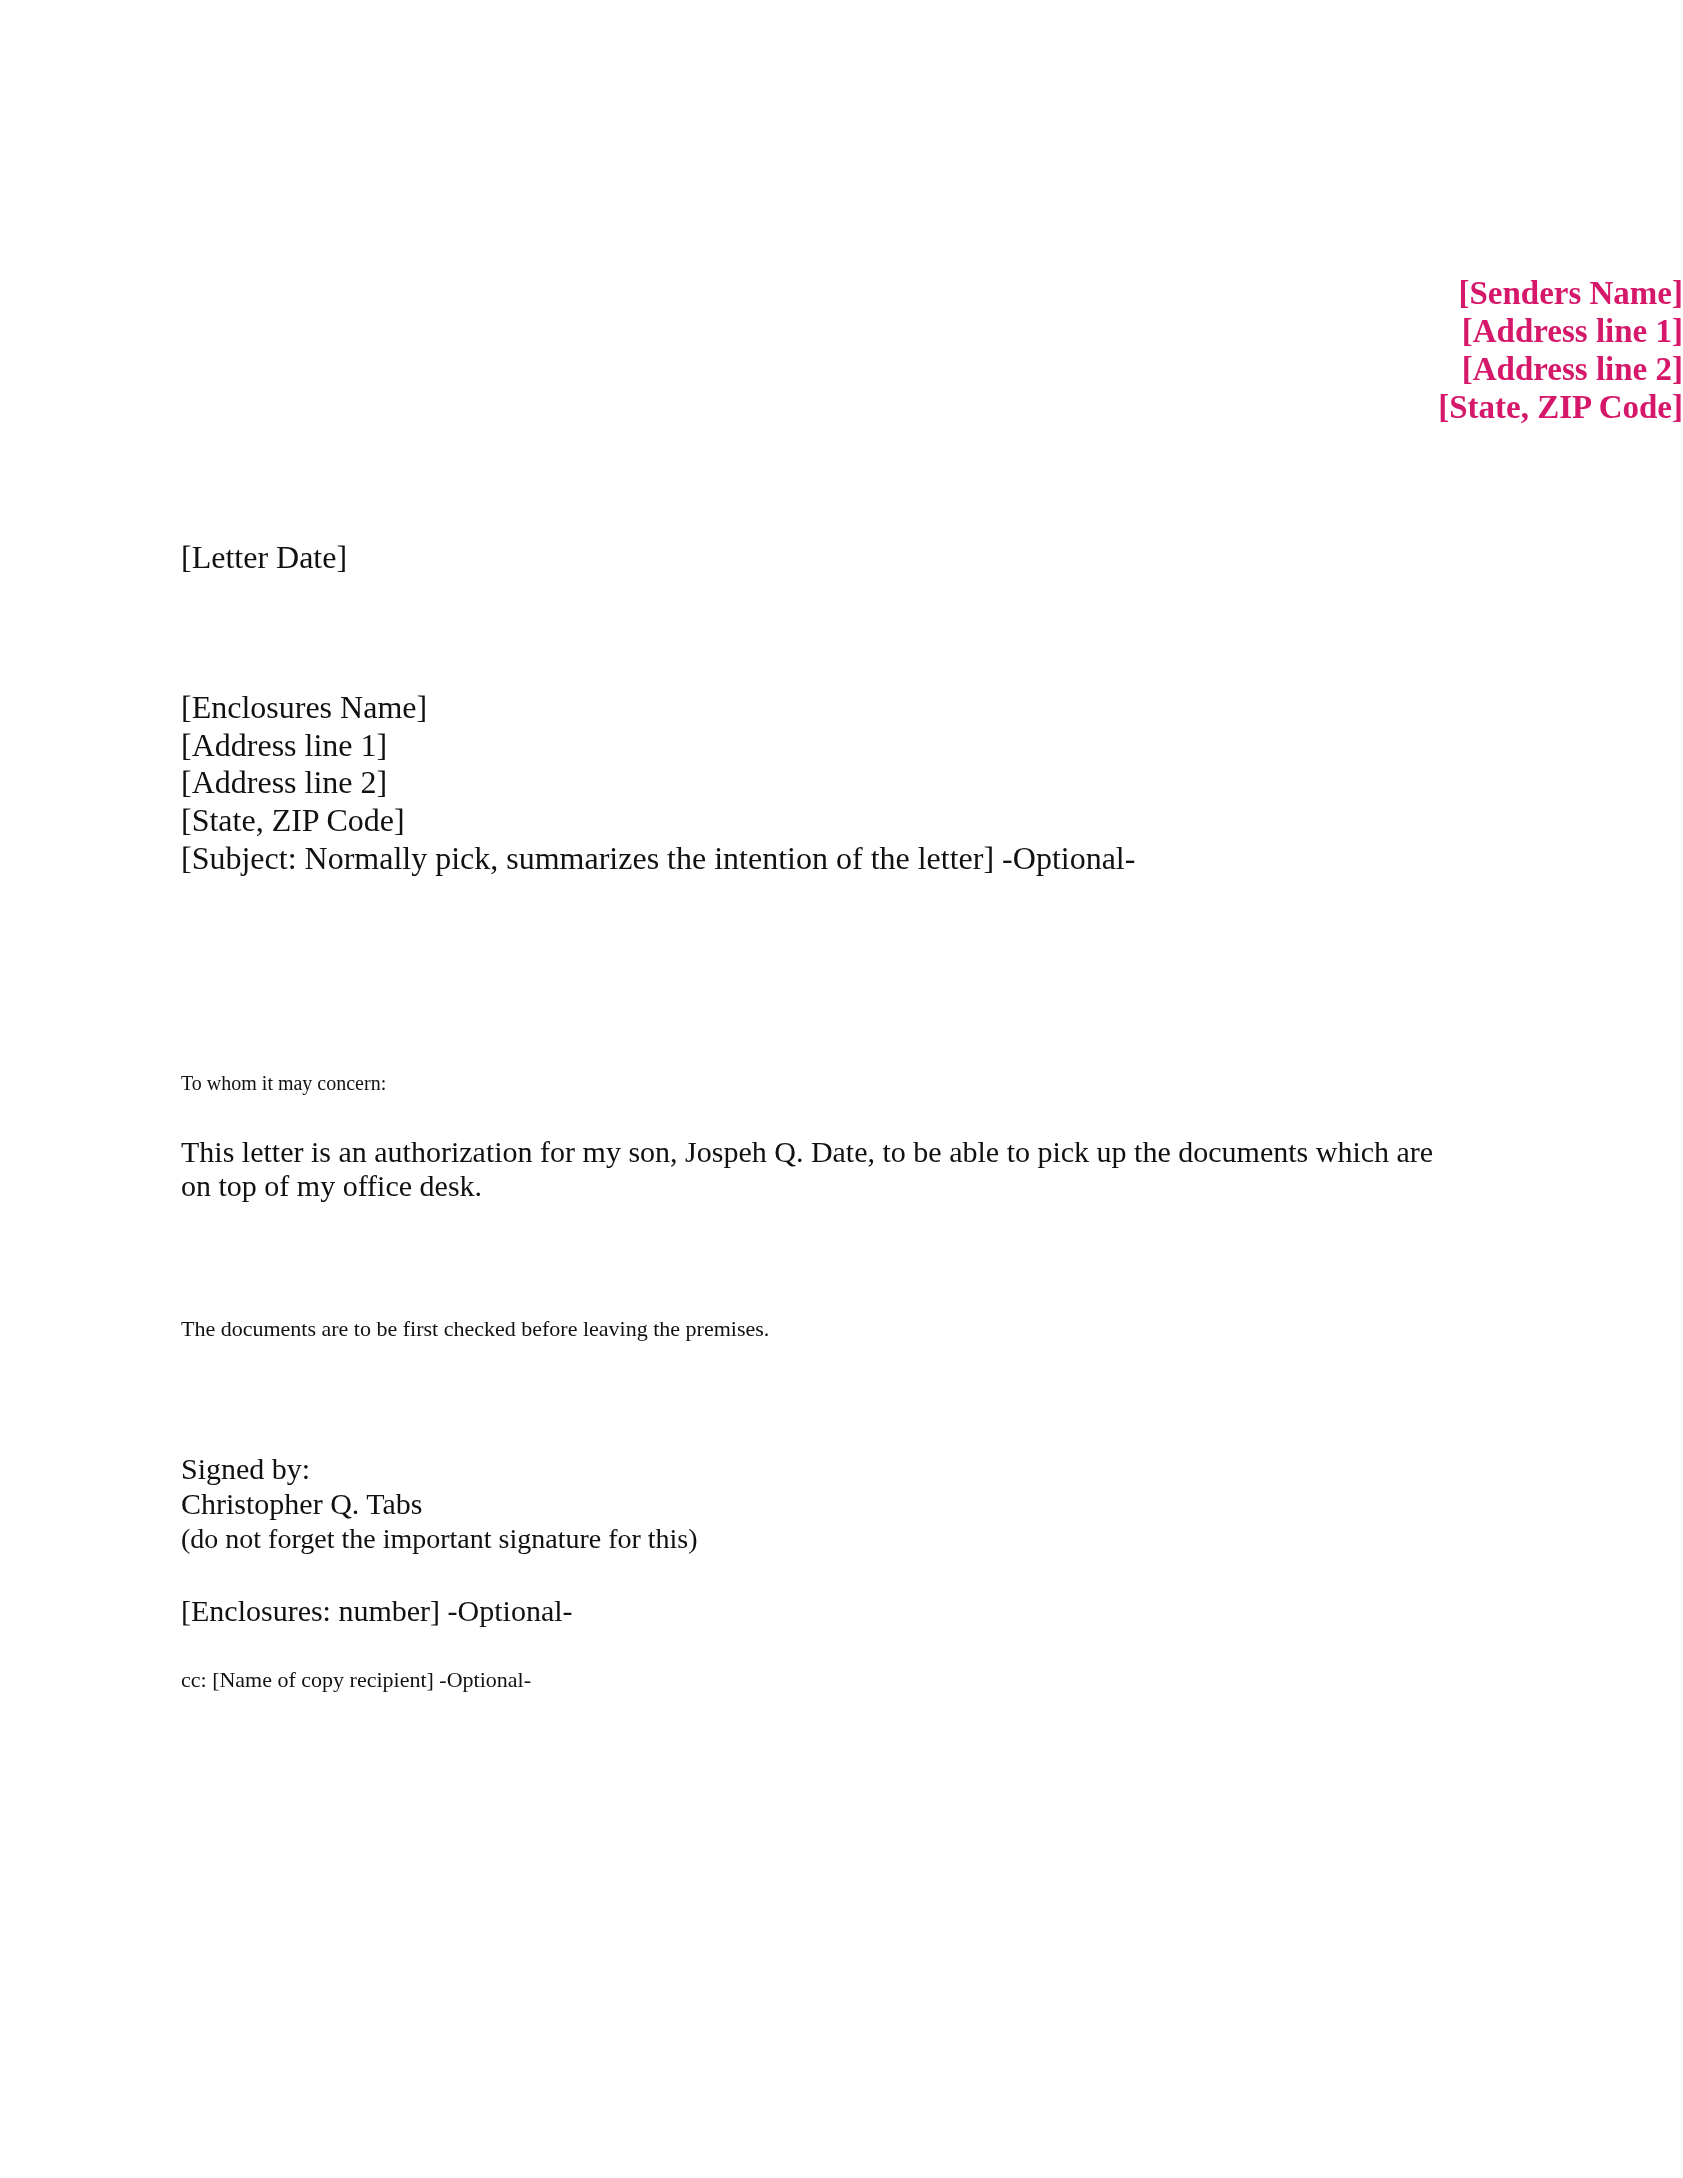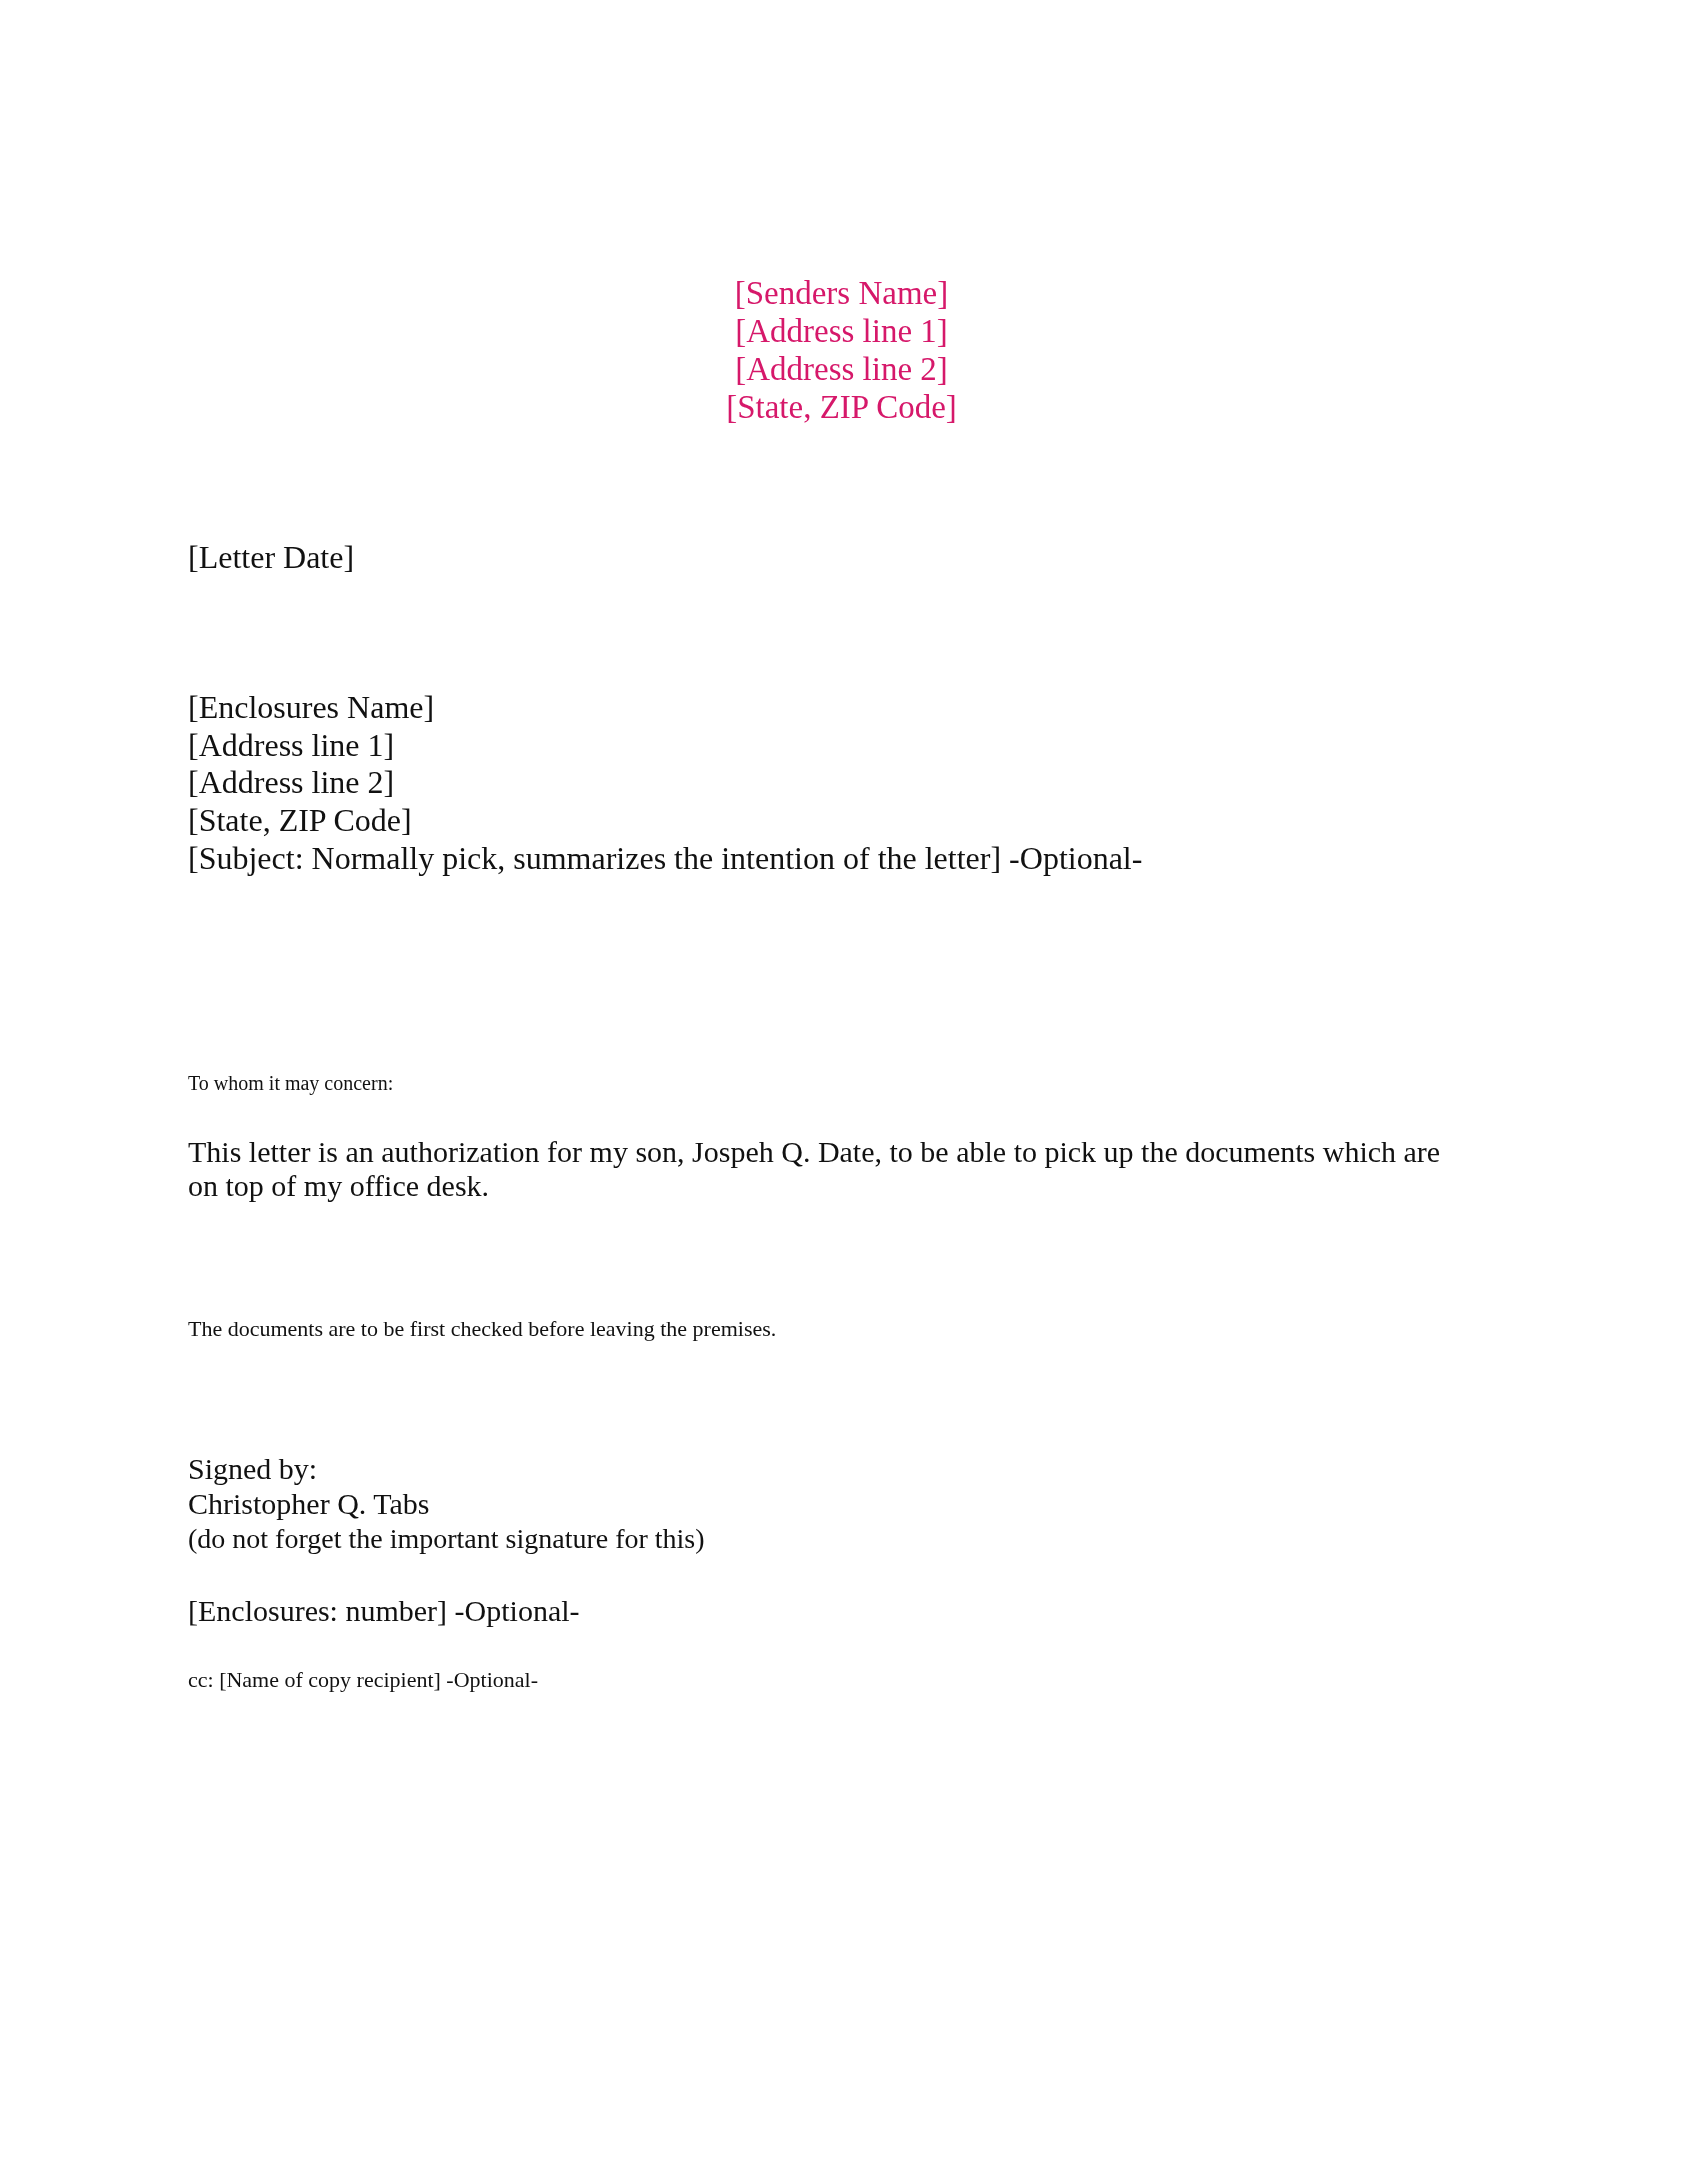--- a/index.html
+++ b/index.html
@@ -1,22 +1,22 @@
 <!DOCTYPE html>
 <html><head>
 <meta charset="utf-8">
 <style>
   html, body { margin:0; padding:0; background:#ffffff; }
   body { width:1683px; height:2178px; position:relative; overflow:hidden;
          font-family:"Liberation Serif", "DejaVu Serif", serif; color:#111; }
   .line { position:absolute; white-space:nowrap; font-size:32px; line-height:38px; }
-  .sender { position:absolute; left:0; width:1683px; top:274px; text-align:center;
-            font-weight:normal; font-size:33px; line-height:38px; color:#d6186a; }
+  .sender { position:absolute; left:0; width:1683px; top:274px; text-align:right;
+            font-weight:bold; font-size:33px; line-height:38px; color:#d6186a; }
   .sender div { white-space:nowrap; }
-  .left { left:188px;text-align:right; }
+  .left { left:181px;text-align:right; }
 </style>
 </head>
 <body>
 
 <div class="sender">
   <div>[Senders Name]</div>
   <div>[Address line 1]</div>
   <div>[Address line 2]</div>
   <div>[State, ZIP Code]</div>
 </div>

